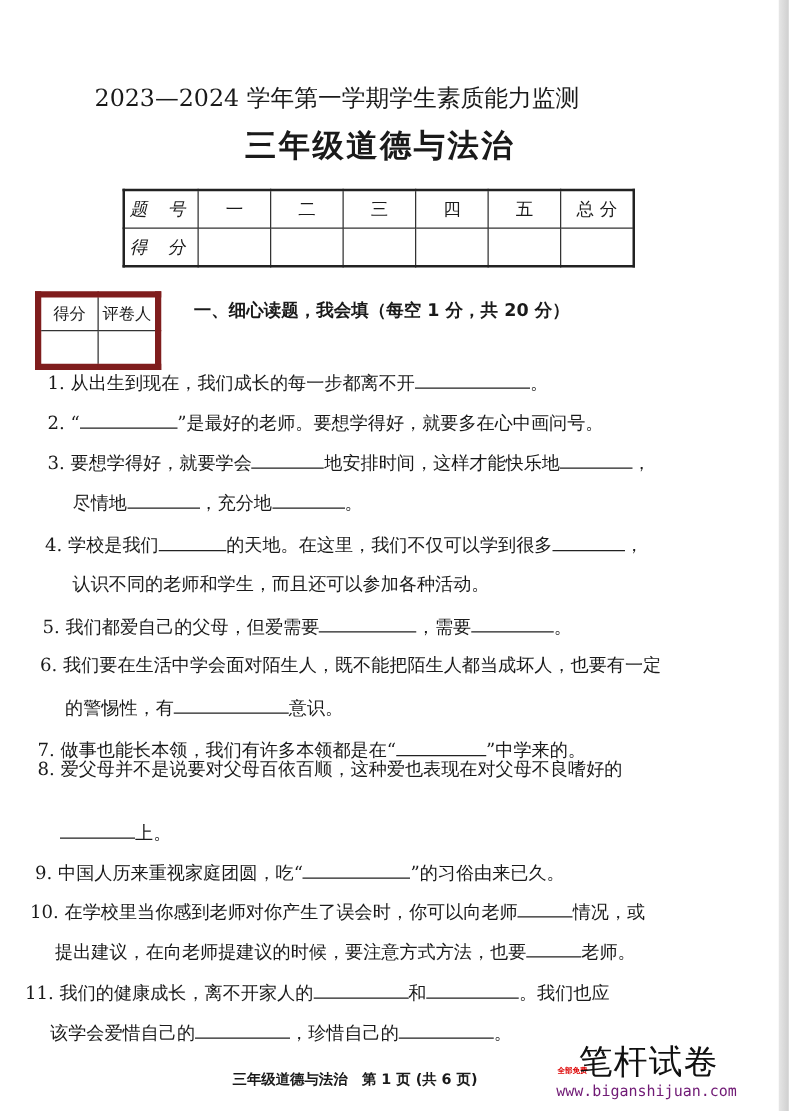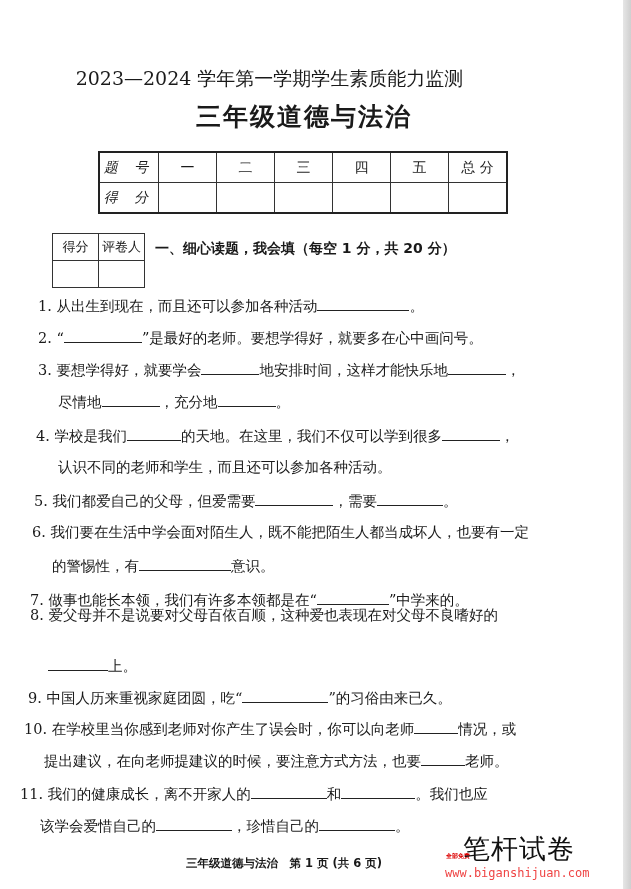--- a/index.html
+++ b/index.html
@@ -5,29 +5,29 @@
   html, body { margin:0; padding:0; }
   body { width:631px; height:889px; background:#fff; position:relative; overflow:hidden;
          font-family:"DejaVu Sans", sans-serif; color:#1a1a1a; }
   .edge { position:absolute; right:0; top:0; width:8px; height:889px; background:linear-gradient(to right,#e6e6e6,#cfcfcf); }
   .title1 { position:absolute; top:66px; left:0; width:539px; text-align:center; font-family:"DejaVu Serif", serif; font-size:19px; }
   .title2 { position:absolute; top:100px; left:0; width:608px; text-align:center; font-size:25px; font-weight:bold; letter-spacing:2px; }
   table.score { position:absolute; top:151px; left:98px; border-collapse:collapse; border:2px solid #222; }
   table.score td { border:1px solid #333; height:27px; font-size:14px; text-align:center; font-family:"DejaVu Serif", serif; }
   table.score td.h { width:56px; letter-spacing:6px;font-style:italic; }
   table.score td.c { width:55px; }
-  table.grader { position:absolute; top:233px; left:52px; border-collapse:collapse; border:1px solid #7f1d1d; }
+  table.grader { position:absolute; top:233px; left:28px; border-collapse:collapse; border:5px solid #7f1d1d; }
   table.grader td { border:1px solid #333; width:43px; height:24px; font-size:13px; text-align:center; }
   .section { position:absolute; top:240px; left:155px; font-size:14px; font-weight:bold; }
   .q { position:absolute; font-size:14.5px; white-space:nowrap; font-family:"DejaVu Serif", serif; }
   .blank { display:inline-block; border-bottom:1px solid #222; height:14px; vertical-align:baseline; }
   .footer { position:absolute; top:856px; left:186px; font-size:11.5px; font-weight:bold; }
   .wm1 { position:absolute; top:831px; left:463px; font-size:27px; letter-spacing:1px; color:#111; }
   .wm-tag { position:absolute; top:852px; left:446px; font-size:6px; color:#d00; font-weight:bold; }
-  .wm2 { position:absolute; top:866px; left:445px; font-family:"DejaVu Sans Mono", monospace; font-size:12px; color:#ef4444; }
+  .wm2 { position:absolute; top:866px; left:445px; font-family:"DejaVu Sans Mono", monospace; font-size:12px; color:#701a75; }
 </style>
 </head>
 <body>
 
 <div class="edge"></div>
 
 <div class="title1">2023—2024 学年第一学期学生素质能力监测</div>
 <div class="title2">三年级道德与法治</div>
 
 <table class="score">
@@ -63,21 +63,21 @@
         <td></td>
         <td></td>
       </tr>
 </tbody>
   </table>
 
 <div class="section">一、细心读题，我会填（每空 1 分，共 20 分）</div>
 
 <div class="q" style="top:296px;left:38px">
   <span>1.</span>
-  <span>从出生到现在，而且还可以参加各种活动</span><span class="blank" style="width:92px"></span><span>。</span>
+  <span>从出生到现在，我们成长的每一步都离不开</span><span class="blank" style="width:92px"></span><span>。</span>
 </div>
 
 <div class="q" style="top:328px;left:38px">
   <span>2.</span>
   <span>“</span><span class="blank" style="width:78px"></span><span>”是最好的老师。要想学得好，就要多在心中画问号。</span>
 </div>
 
 <div class="q" style="top:360px;left:38px">
   <span>3.</span>
   <span>要想学得好，就要学会</span><span class="blank" style="width:58px"></span><span>地安排时间，这样才能快乐地</span><span class="blank" style="width:58px"></span><span>，</span>

